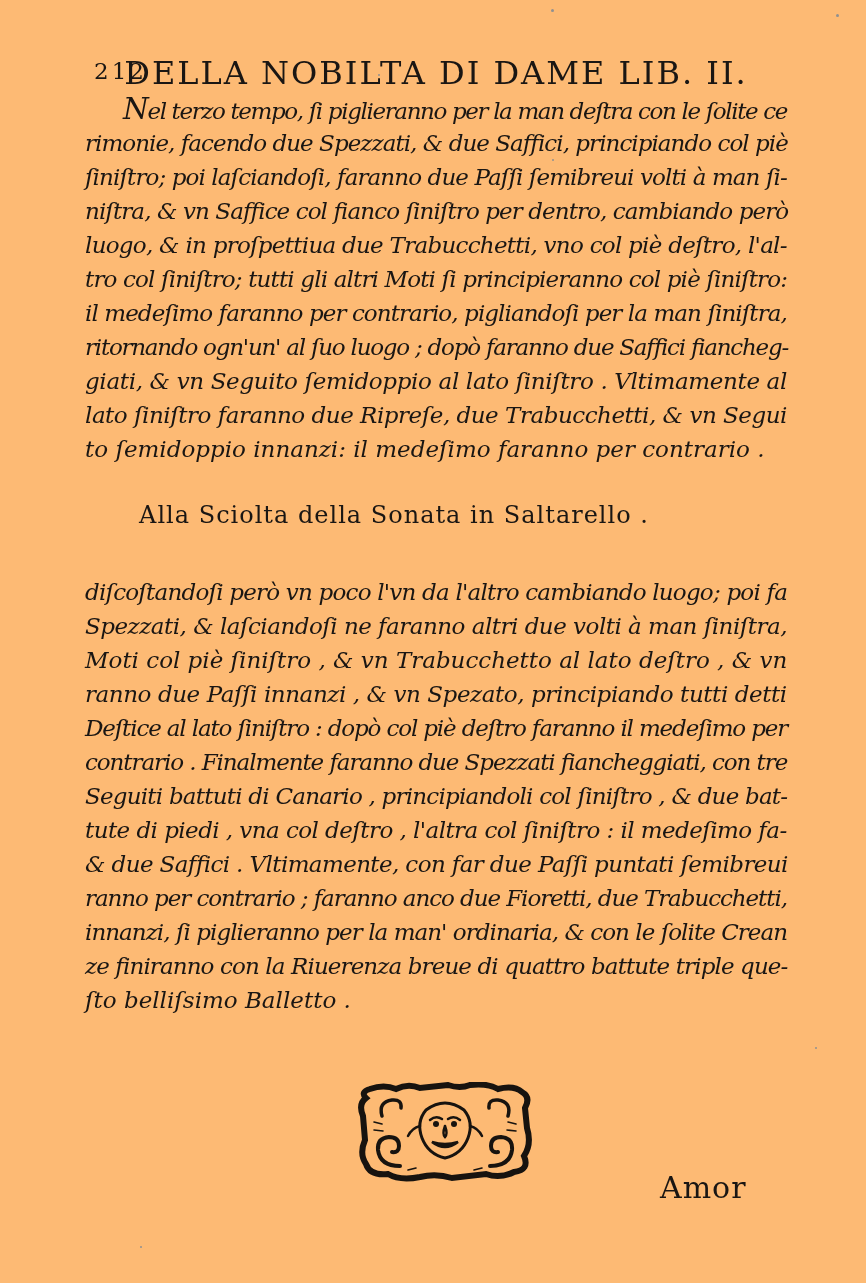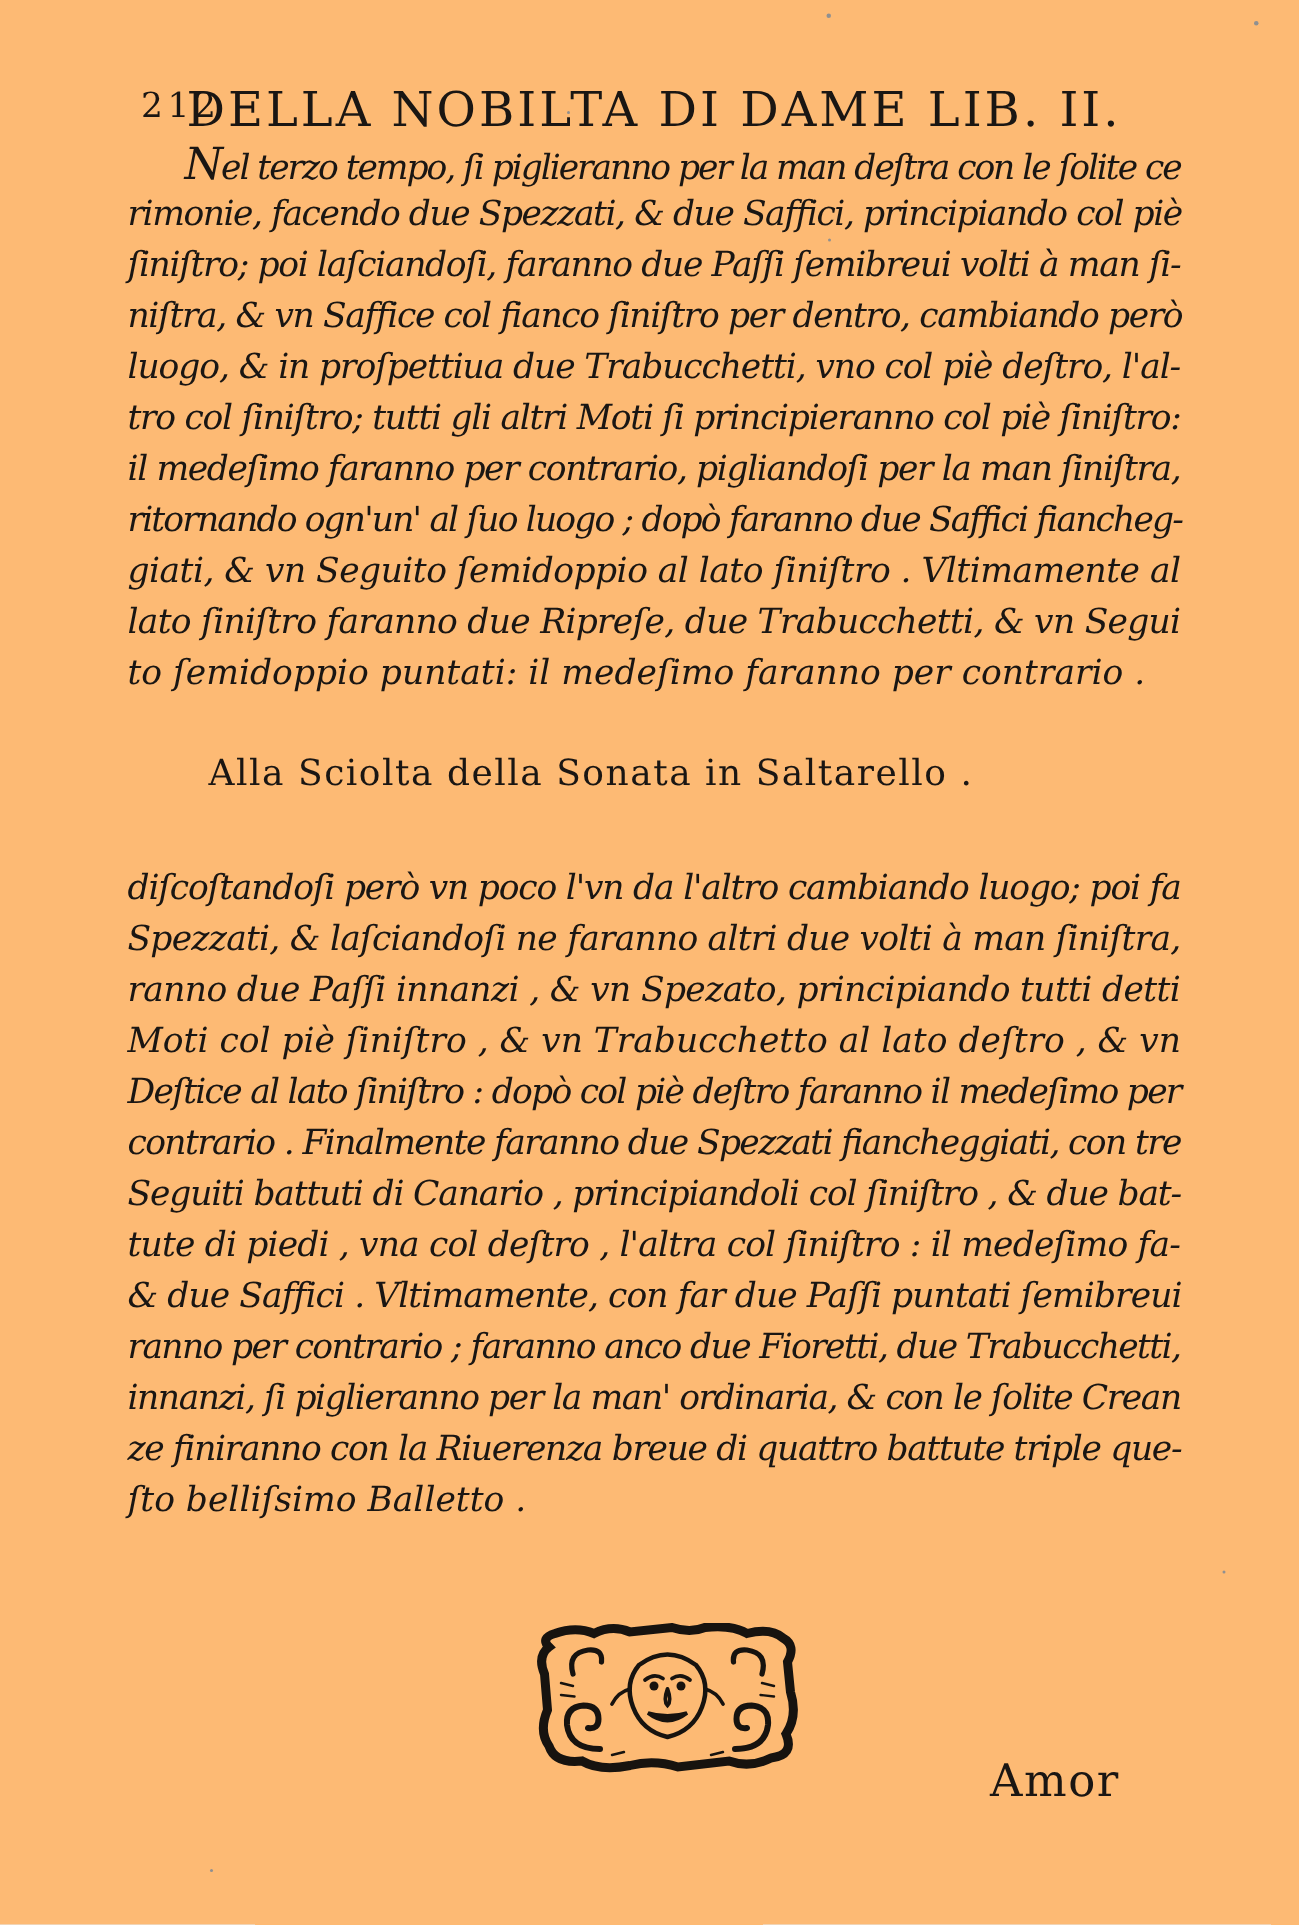--- a/index.html
+++ b/index.html
@@ -47,30 +47,30 @@
     <div class="bodyline indent1 swash"><span style="letter-spacing: -1.37px;">Nel terzo tempo, ſi piglieranno per la man deſtra con le ſolite ce</span></div>
     <div class="bodyline"><span style="letter-spacing: -0.96px;">rimonie, facendo due Spezzati, &amp; due Saffici, principiando col piè</span></div>
     <div class="bodyline"><span style="letter-spacing: -0.9px;">ſiniſtro; poi laſciandoſi, faranno due Paſſi ſemibreui volti à man ſi-</span></div>
     <div class="bodyline"><span style="letter-spacing: -0.91px;">niſtra, &amp; vn Saffice col fianco ſiniſtro per dentro, cambiando però</span></div>
     <div class="bodyline"><span style="letter-spacing: -0.73px;">luogo, &amp; in proſpettiua due Trabucchetti, vno col piè deſtro, l'al-</span></div>
     <div class="bodyline"><span style="letter-spacing: -0.85px;">tro col ſiniſtro; tutti gli altri Moti ſi principieranno col piè ſiniſtro:</span></div>
     <div class="bodyline"><span style="letter-spacing: -0.92px;">il medeſimo faranno per contrario, pigliandoſi per la man ſiniſtra,</span></div>
     <div class="bodyline"><span style="letter-spacing: -1.23px;">ritornando ogn'un' al ſuo luogo ; dopò faranno due Saffici fiancheg-</span></div>
     <div class="bodyline"><span style="letter-spacing: -0.35px;">giati, &amp; vn Seguito ſemidoppio al lato ſiniſtro . Vltimamente al</span></div>
     <div class="bodyline"><span style="letter-spacing: -0.48px;">lato ſiniſtro faranno due Ripreſe, due Trabucchetti, &amp; vn Segui</span></div>
-    <div class="bodyline short"><span>to ſemidoppio puntati: il medeſimo faranno per contrario .</span></div>
+    <div class="bodyline short"><span>to ſemidoppio innanzi: il medeſimo faranno per contrario .</span></div>
   </div>
 
   <div class="heading">Alla Sciolta della Sonata in Saltarello .</div>
 
   <div class="para para2">
     <div class="bodyline"><span style="letter-spacing: -0.79px;">diſcoſtandoſi però vn poco l'vn da l'altro cambiando luogo; poi fa</span></div>
     <div class="bodyline"><span style="letter-spacing: -0.51px;">Spezzati, &amp; laſciandoſi ne faranno altri due volti à man ſiniſtra,</span></div>
+    <div class="bodyline"><span style="letter-spacing: -0.01px;">Moti col piè ſiniſtro , &amp; vn Trabucchetto al lato deſtro , &amp; vn</span></div>
     <div class="bodyline"><span style="letter-spacing: -0.43px;">ranno due Paſſi innanzi , &amp; vn Spezato, principiando tutti detti</span></div>
-    <div class="bodyline"><span style="letter-spacing: -0.01px;">Moti col piè ſiniſtro , &amp; vn Trabucchetto al lato deſtro , &amp; vn</span></div>
     <div class="bodyline"><span style="letter-spacing: -1.15px;">Deſtice al lato ſiniſtro : dopò col piè deſtro faranno il medeſimo per</span></div>
     <div class="bodyline"><span style="letter-spacing: -1.08px;">contrario . Finalmente faranno due Spezzati fiancheggiati, con tre</span></div>
     <div class="bodyline"><span style="letter-spacing: -0.78px;">Seguiti battuti di Canario , principiandoli col ſiniſtro , &amp; due bat-</span></div>
     <div class="bodyline"><span style="letter-spacing: -0.56px;">tute di piedi , vna col deſtro , l'altra col ſiniſtro : il medeſimo fa-</span></div>
     <div class="bodyline"><span style="letter-spacing: -0.61px;">&amp; due Saffici . Vltimamente, con far due Paſſi puntati ſemibreui</span></div>
     <div class="bodyline"><span style="letter-spacing: -1.07px;">ranno per contrario ; faranno anco due Fioretti, due Trabucchetti,</span></div>
     <div class="bodyline"><span style="letter-spacing: -0.96px;">innanzi, ſi piglieranno per la man' ordinaria, &amp; con le ſolite Crean</span></div>
     <div class="bodyline"><span style="letter-spacing: -0.89px;">ze finiranno con la Riuerenza breue di quattro battute triple que-</span></div>
     <div class="bodyline short"><span>ſto belliſsimo Balletto .</span></div>
   </div>

